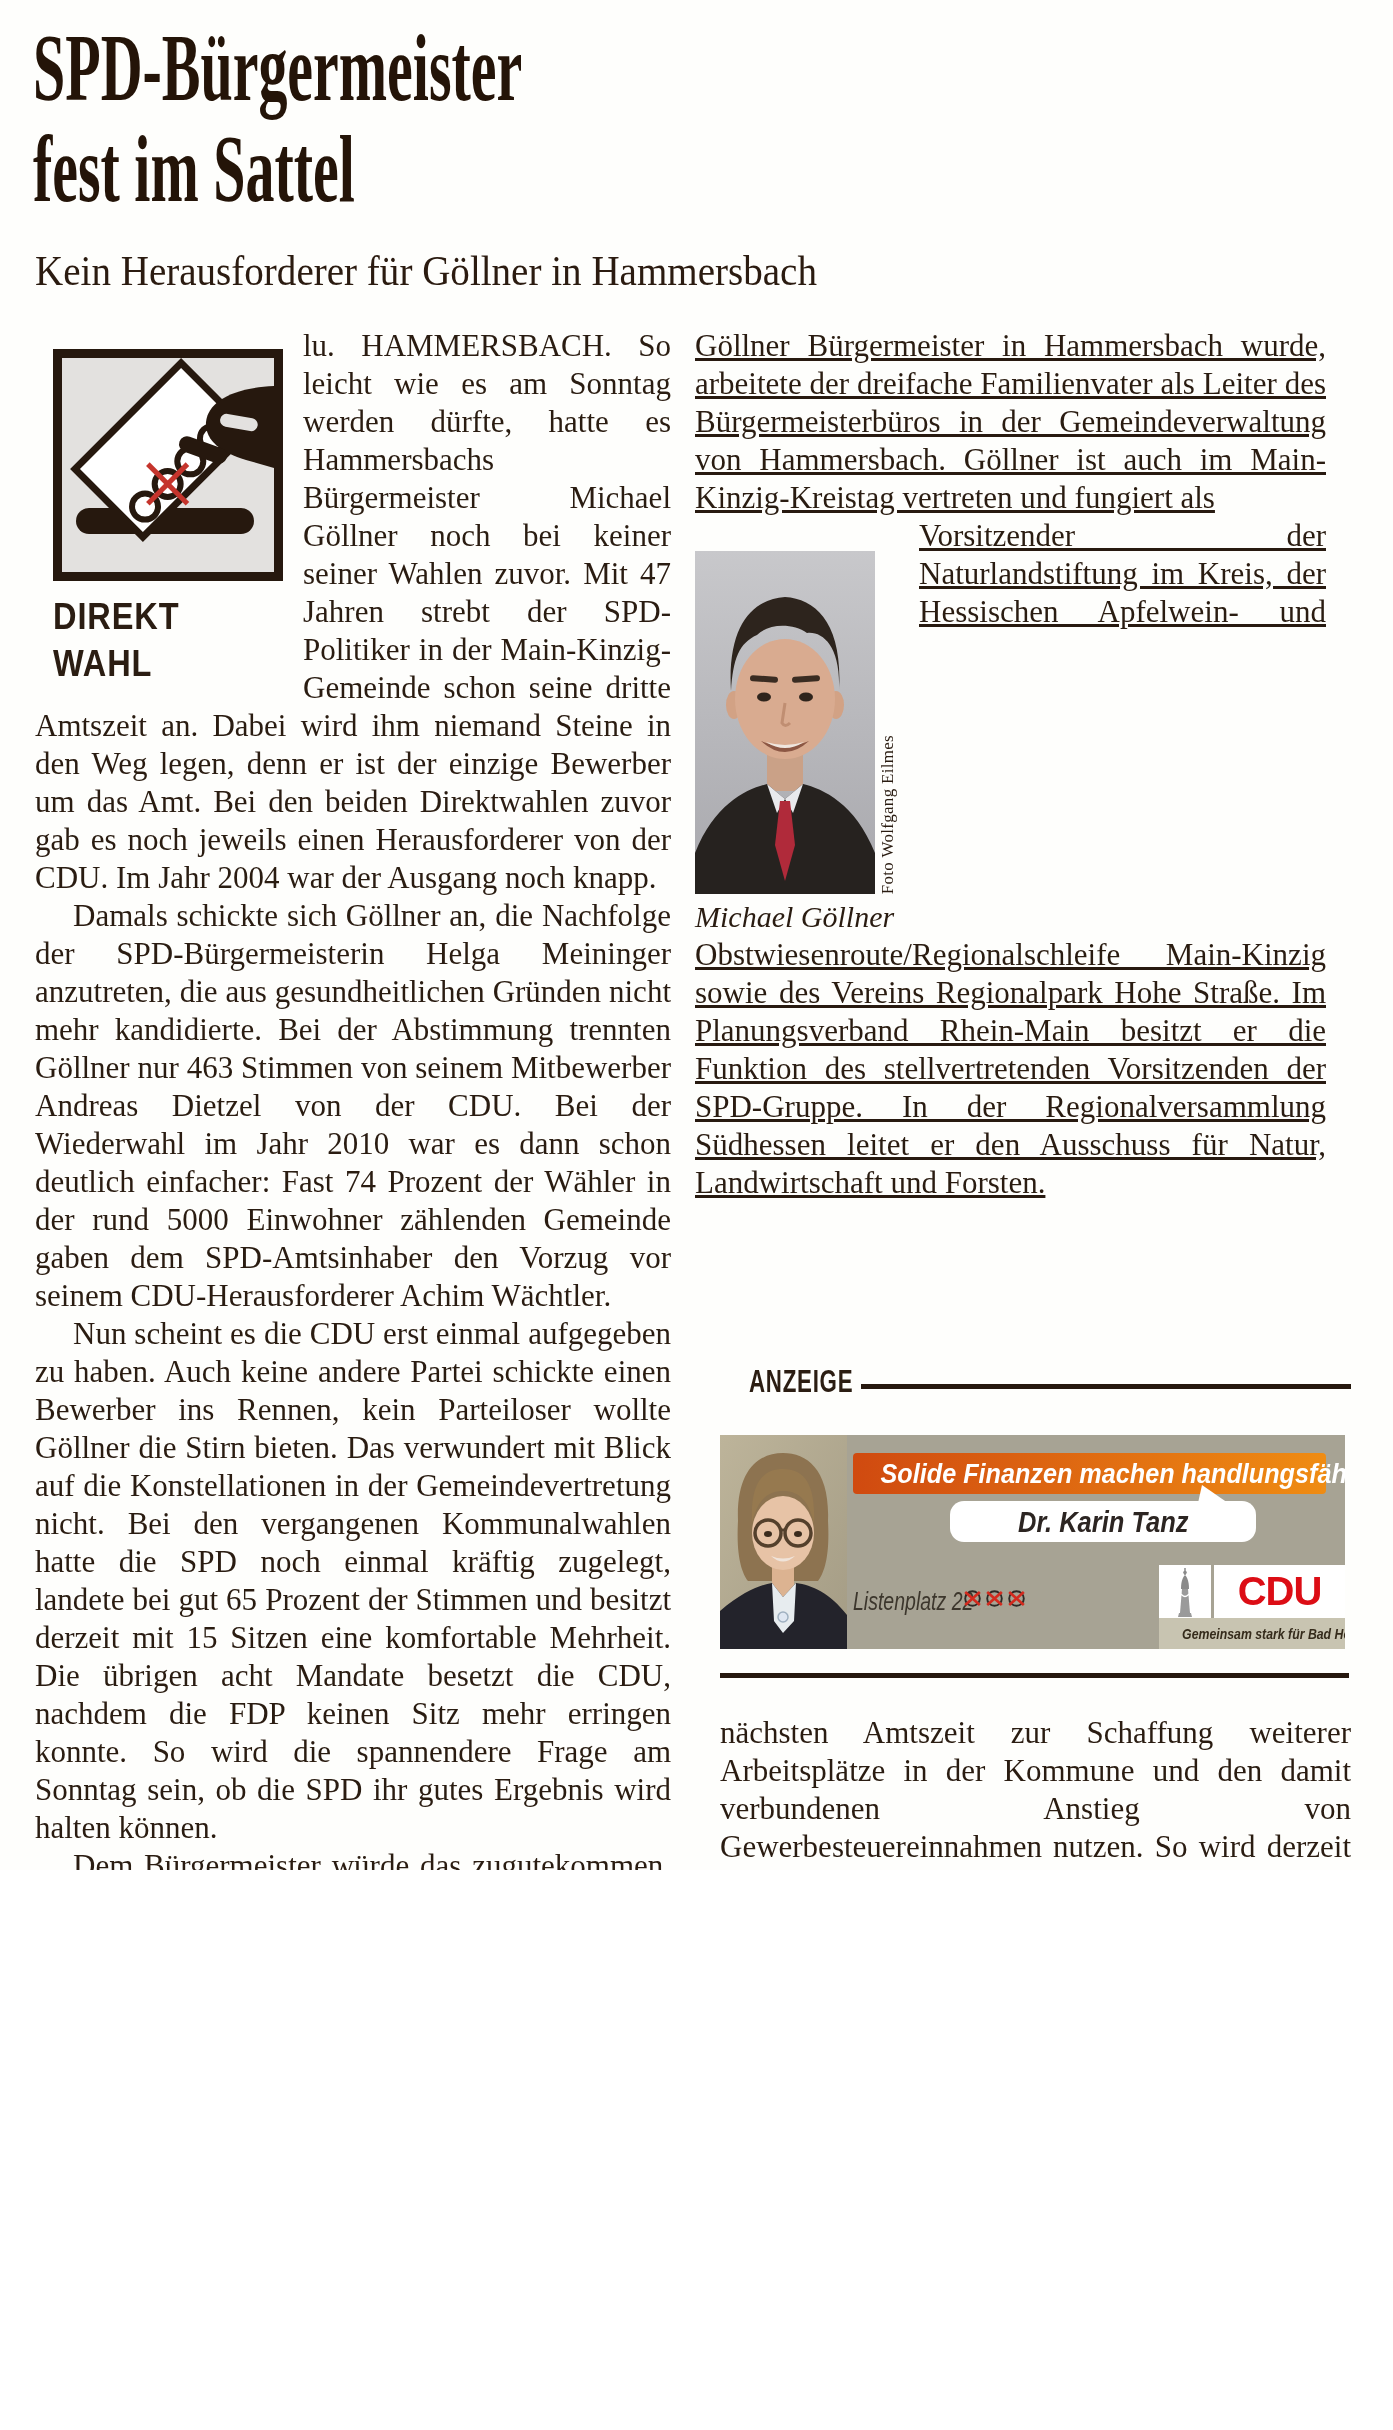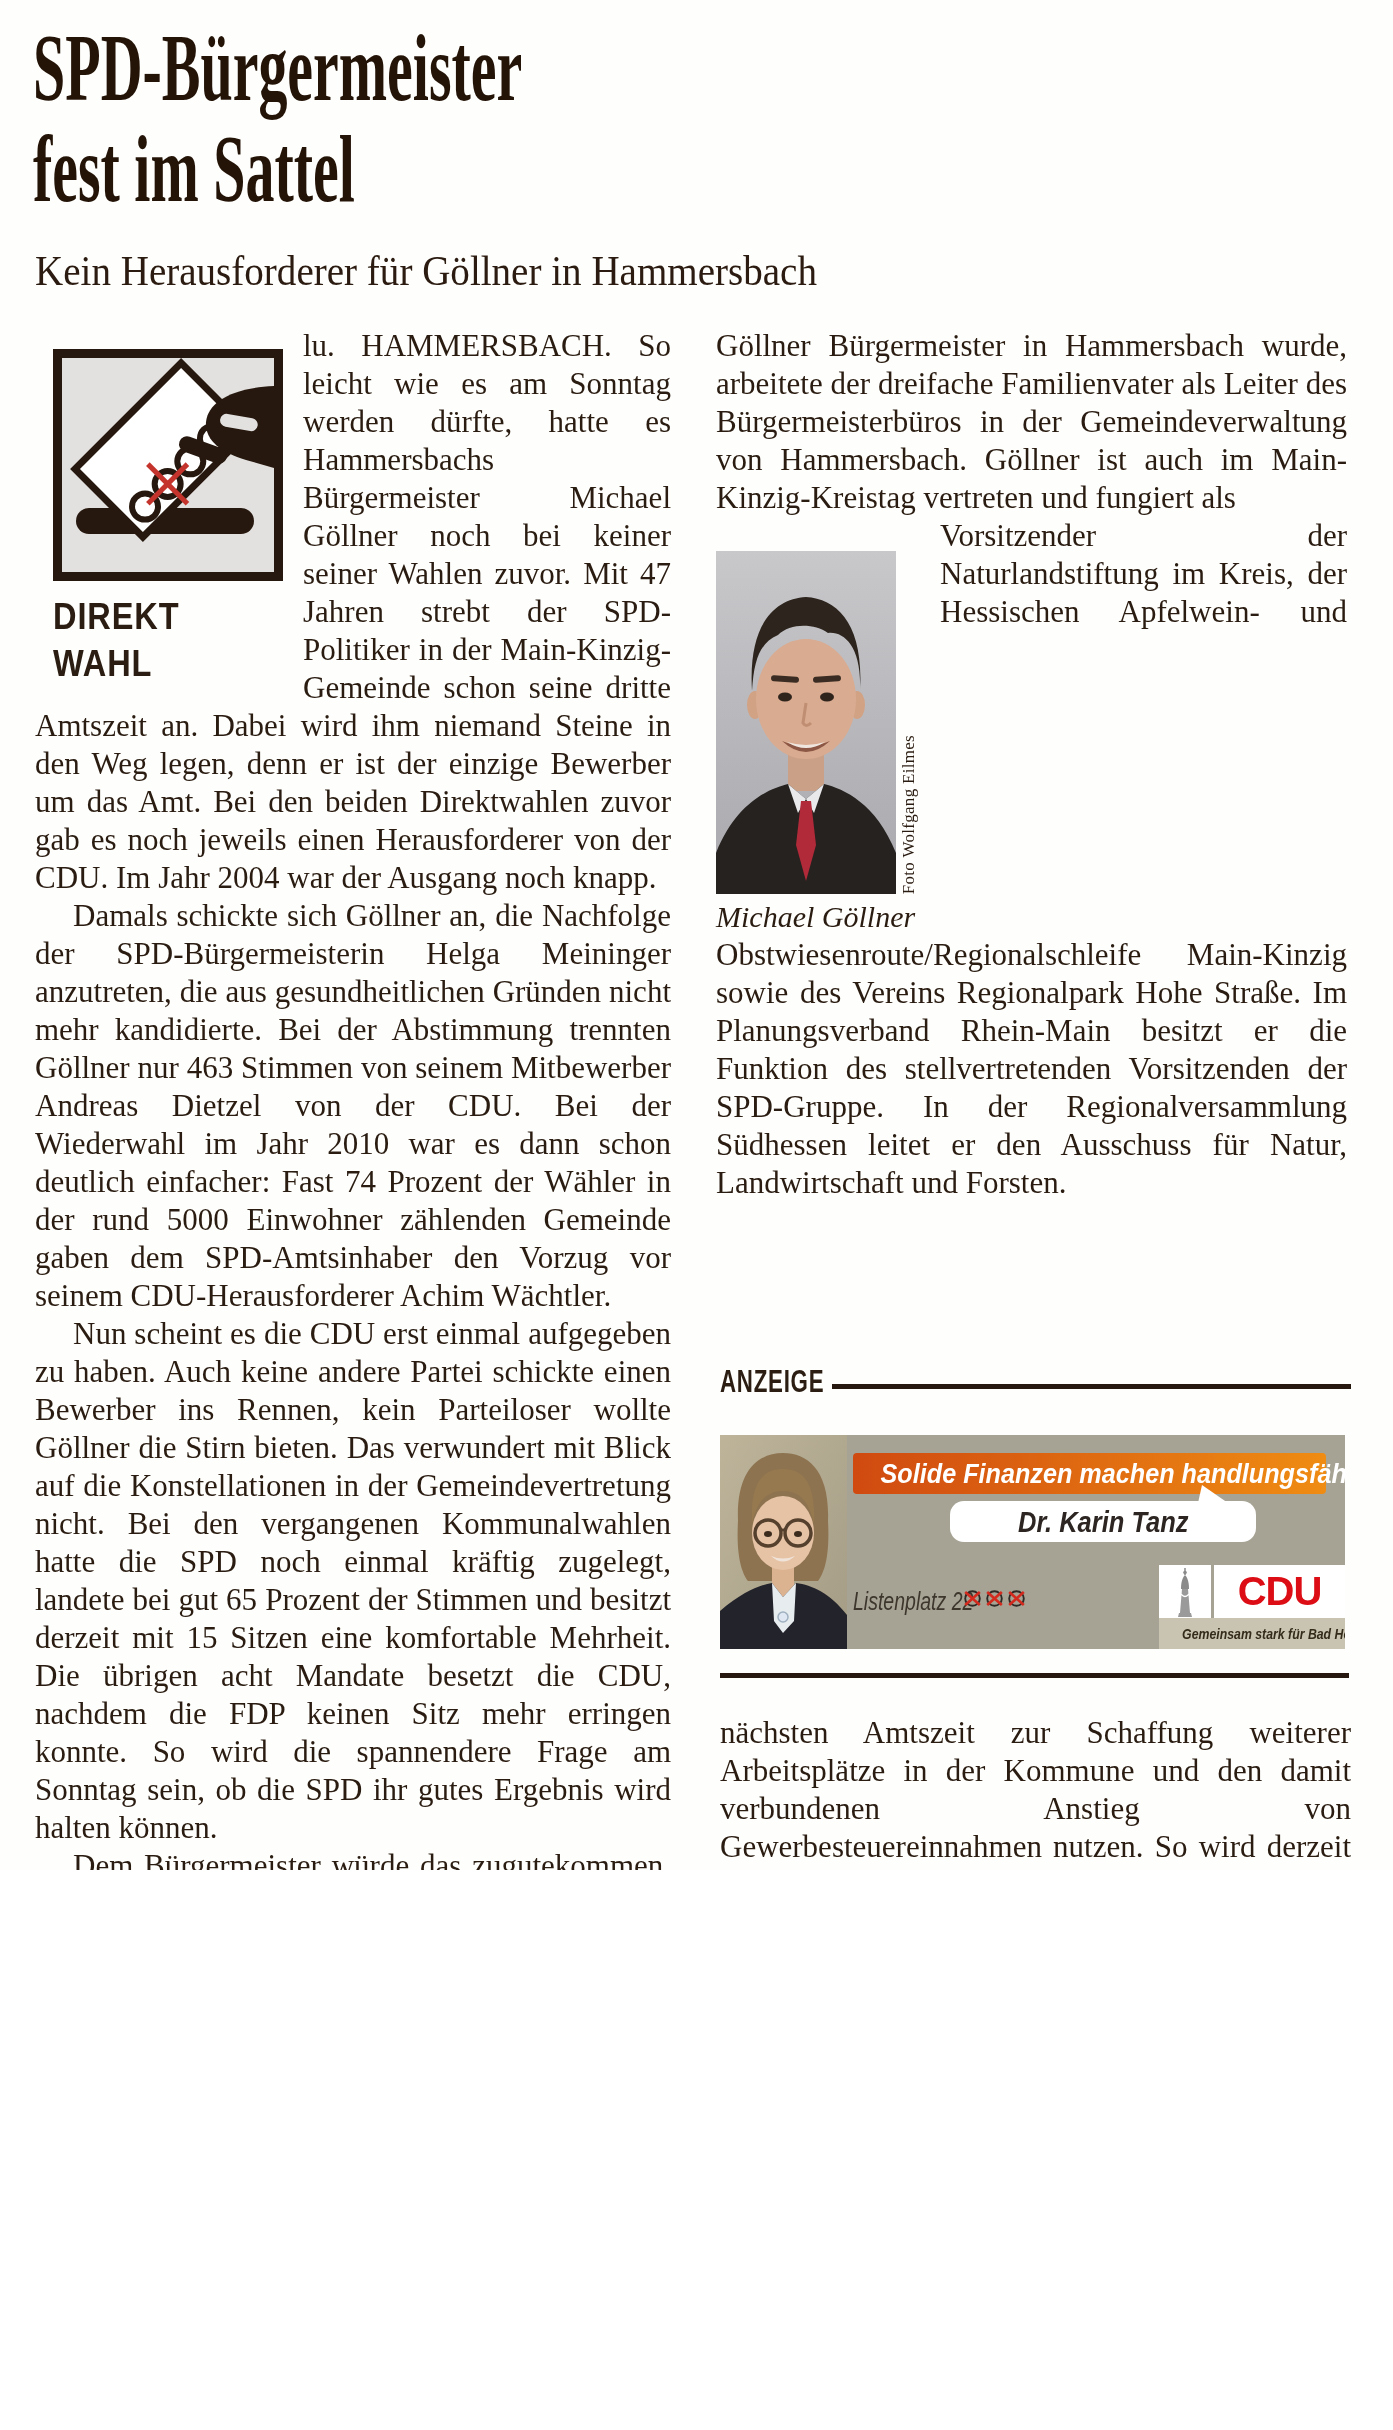--- a/index.html
+++ b/index.html
@@ -13,21 +13,21 @@
     font-size:95px; font-weight:bold; line-height:101px; color:#241408;
     transform:scaleX(0.61); transform-origin:0 0; white-space:nowrap; letter-spacing:0;
   }
   .subheadline{
     position:absolute; left:35px; top:247px; margin:0;
     font-size:42px; font-weight:normal; line-height:48px; color:#2b1b10;
     transform:scaleX(0.93); transform-origin:0 0; white-space:nowrap;
   }
   
   .col-left{position:absolute; left:35px; top:327px; width:636px;}
-  .col-right{position:absolute; left:716px; top:327px; width:631px;}
+  .col-right{position:absolute; left:695px; top:327px; width:631px;text-decoration:underline;}
   .col-right-b{position:absolute; left:720px; top:1714px; width:631px;}
   p.body{
     font-size:31px; line-height:38px; text-align:justify; margin:0;
     color:#2a1c11;
   }
   p.indent{text-indent:38px;}
   
   .icon-float{float:left; width:268px; height:356px;}
   .icon-box{
     margin:22px 0 0 18px; width:230px; height:232px; box-sizing:border-box;
@@ -47,21 +47,21 @@
     writing-mode:vertical-rl; transform:rotate(180deg);
     font-family:"Liberation Serif", serif; font-size:17px; color:#2a1c11;
     white-space:nowrap; letter-spacing:0.3px;
   }
   .photo-caption{
     margin-top:4px; font-size:30px; font-style:italic; line-height:38px;
     text-align:left; color:#2a1c11;
   }
   
   .ad-section{position:absolute; left:720px; top:1366px; width:631px;}
-  .anzeige-row{display:flex; align-items:center; height:32px;}
+  .anzeige-row{display:flex; align-items:center; height:32px;margin-left:29px;}
   .anzeige-label-box{width:106px; flex:0 0 auto;}
   .anzeige-label{
     display:inline-block; font-family:"Liberation Sans", sans-serif; font-weight:bold;
     font-size:31px; letter-spacing:1px; color:#2b1d12;
     transform:scaleX(0.72); transform-origin:0 50%; white-space:nowrap;
   }
   .anzeige-rule{flex:1 1 auto; height:5px; background:#26180e; margin-left:6px; margin-top:8px;}
   .ad-box{
     position:relative; margin-top:37px; width:625px; height:214px;
     background:#a7a394; overflow:hidden;

